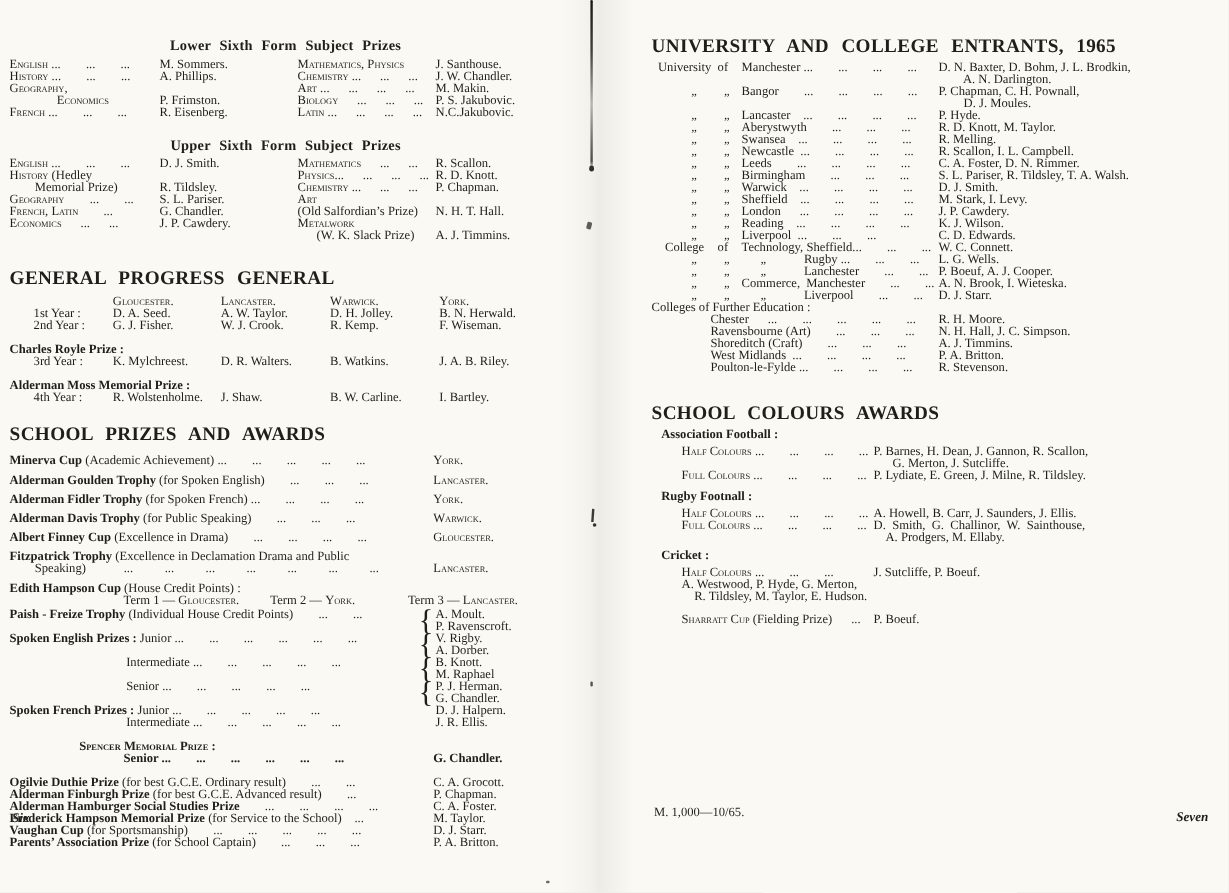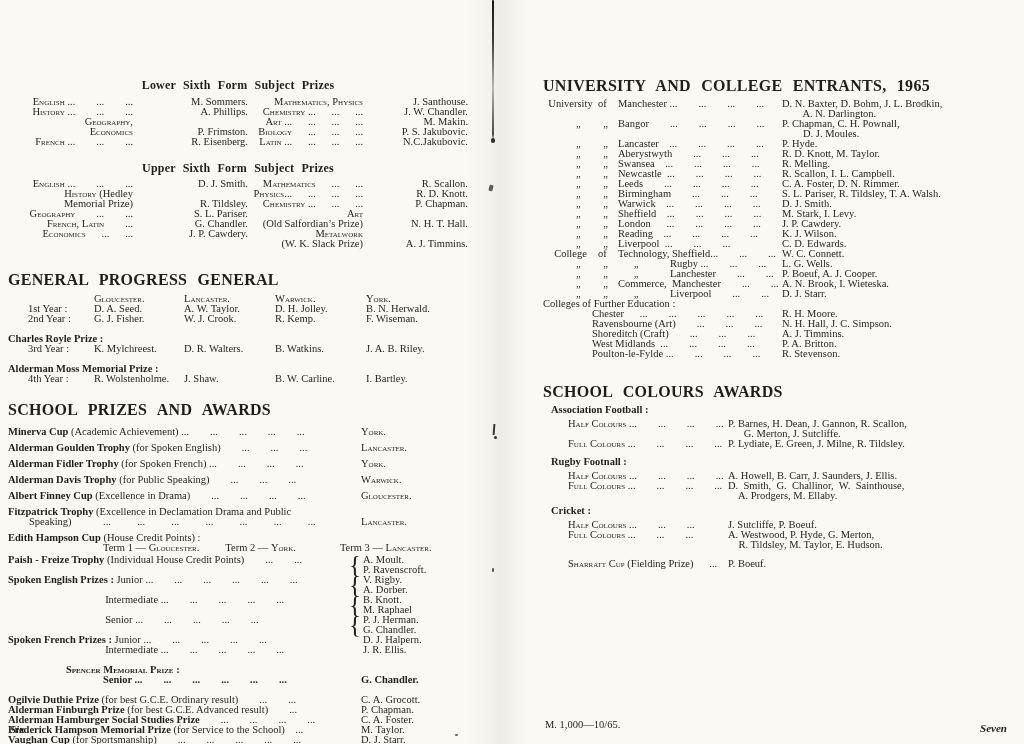--- a/index.html
+++ b/index.html
@@ -2,29 +2,29 @@
 <html><head>
 <meta charset="utf-8">
 <style>
   html,body{margin:0;padding:0;background:#e8e6e0;}
   .canvas{position:relative;width:1024px;height:744px;background:#faf9f4;overflow:hidden;
           font-family:"Liberation Serif","DejaVu Serif",serif;color:#201e1b;
           font-size:10.5px;line-height:10px;}
   .page{position:absolute;top:0;}
   #leftPage{left:8px;width:460px;}
   #rightPage{left:543px;width:478px;}
-  .abs{position:absolute;left:0;right:0;margin-top:47px;}
+  .abs{position:absolute;left:0;right:0;}
   [data-bind],[data-field]{white-space:pre;}
   .b{font-weight:700;}
   .sc{font-variant:small-caps;}
   .sec-title{font-weight:700;font-size:12px;line-height:12px;text-align:center;word-spacing:4px;letter-spacing:.2px;}
   .big-title{font-weight:700;font-size:16px;line-height:13px;text-align:left;word-spacing:6px;letter-spacing:.3px;}
   .row{display:flex;align-items:flex-start;}
   
-  .cols{display:flex;text-align:right;}
+  .cols{display:flex;}
   .colA{width:240px;}
   .colB{width:220px;}
   .colA .lbl{flex:0 0 125px;}
   .colB .lbl{flex:0 0 115px;}
   .val{flex:1;}
   
   .gpp-hr{display:flex;padding-left:86px;}
   .gh{flex:0 0 90px;}
   .gh2{flex:0 0 91px;}
   .gh-last{flex:1;}
@@ -541,21 +541,20 @@
 
     <div class="abs" style="top:459px;">
       <div class="col-h b" data-bind="right.cricket_h">Cricket :</div>
       <div class="col-rows">
 
       <div class="col-row">
           <span class="col-lbl sc" data-field="l">Half Colours ...        ...        ...</span>
           <span class="col-val" data-field="v">J. Sutcliffe, P. Boeuf.</span>
         </div>
           <div class="col-row">
-          <span class="col-lbl sc" data-field="l">Full Colours ...        ...        ...</span>
           <span class="col-val" data-field="v">A. Westwood, P. Hyde, G. Merton,
     R. Tildsley, M. Taylor, E. Hudson.</span>
         </div>
         </div>
     </div>
 
     <div class="abs" style="top:512px;">
       <div class="col-row">
         <span class="col-lbl"><span class="sc" data-bind="right.sharratt.s">Sharratt Cup</span><span data-bind="right.sharratt.r"> (Fielding Prize)      ...</span></span>
         <span class="col-val" data-bind="right.sharratt.v">P. Boeuf.</span>

